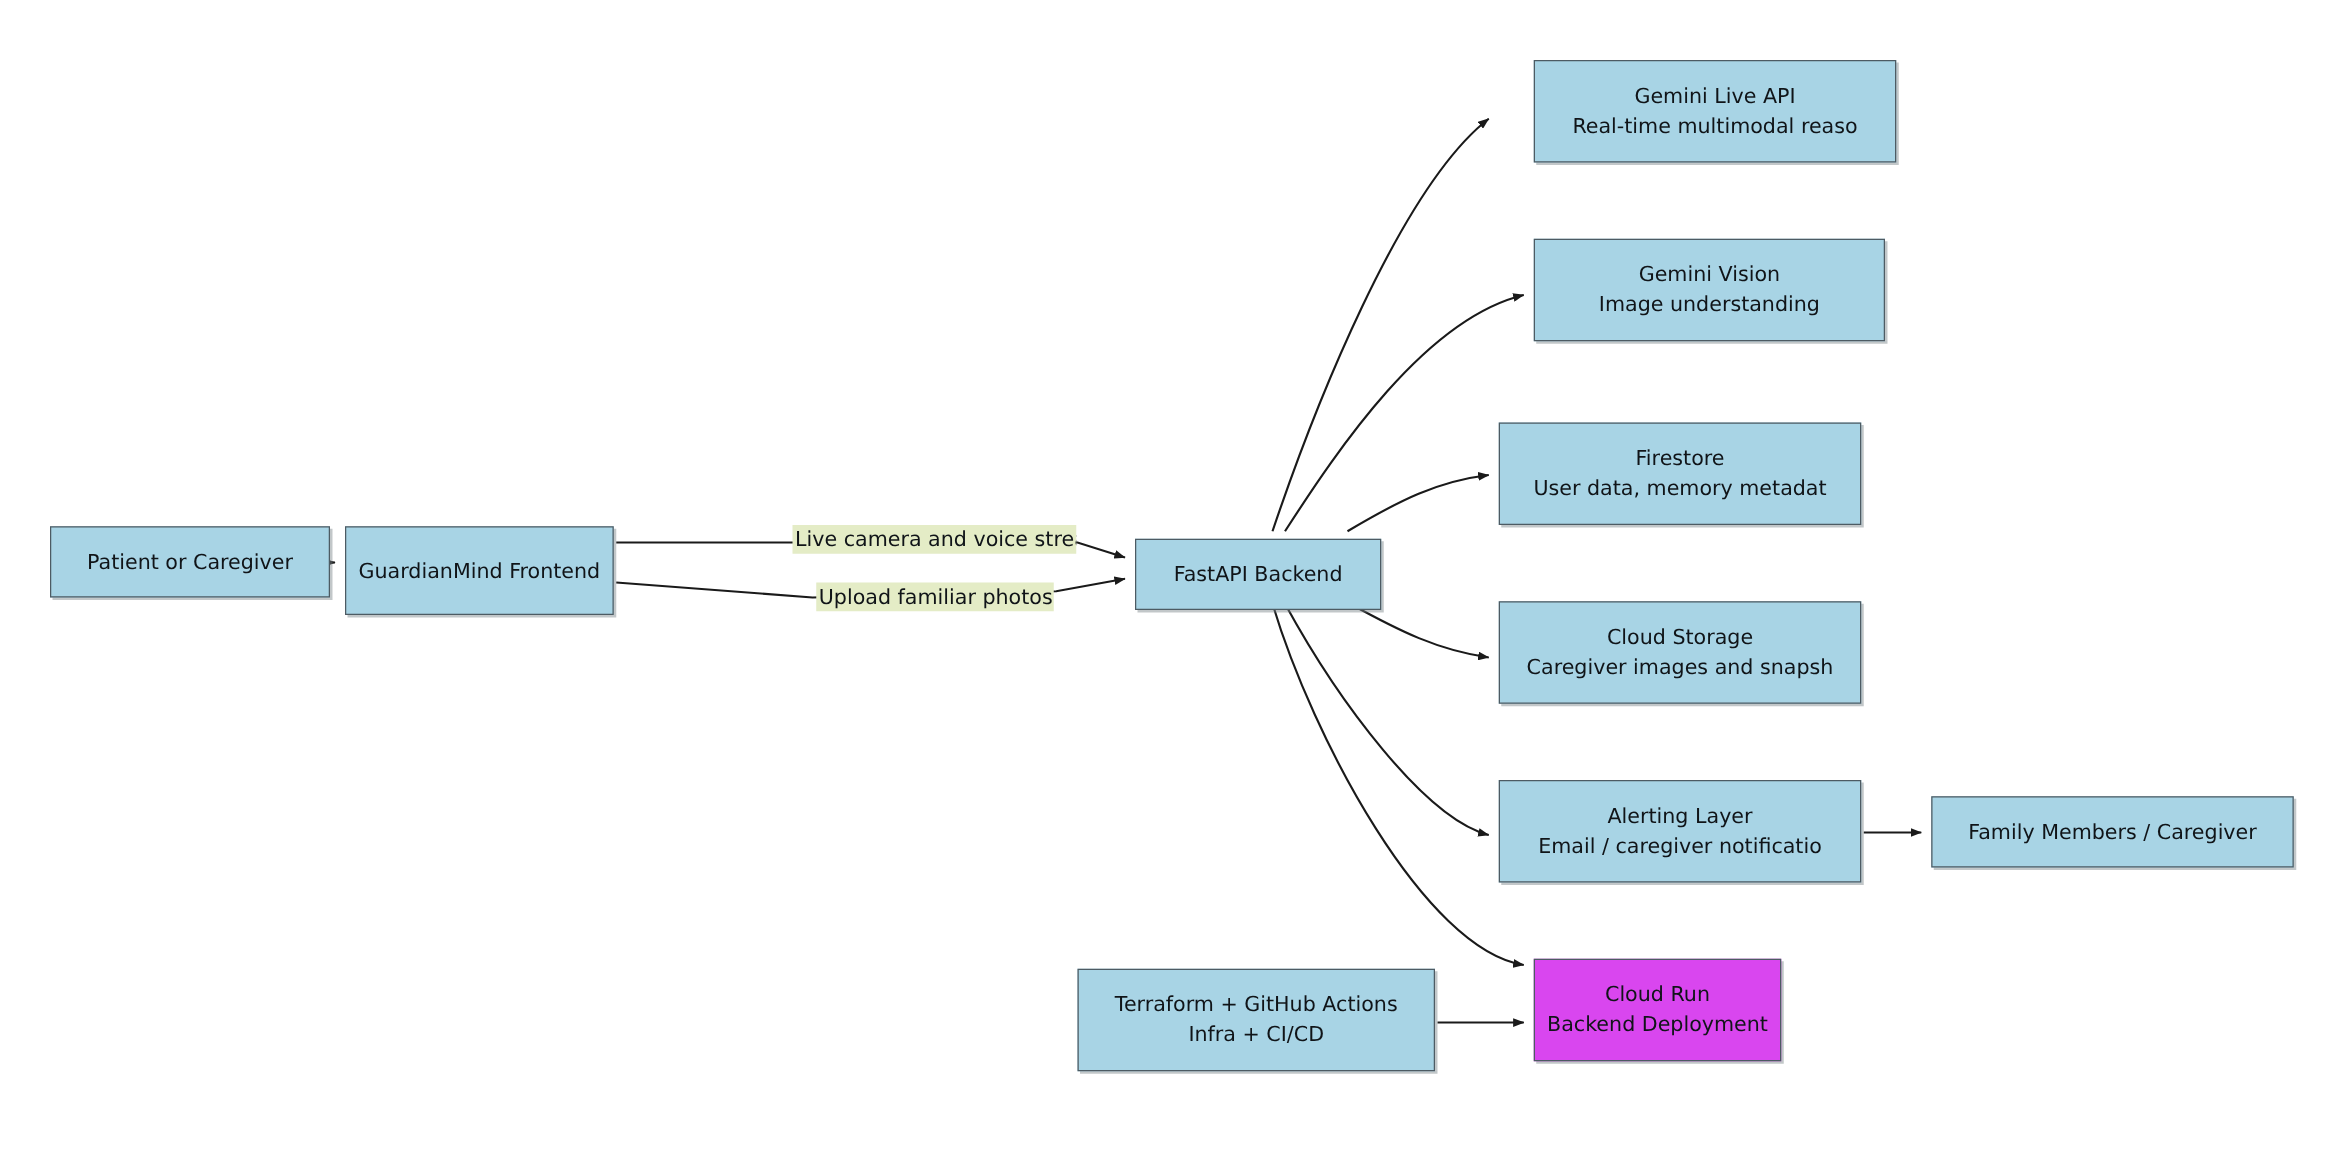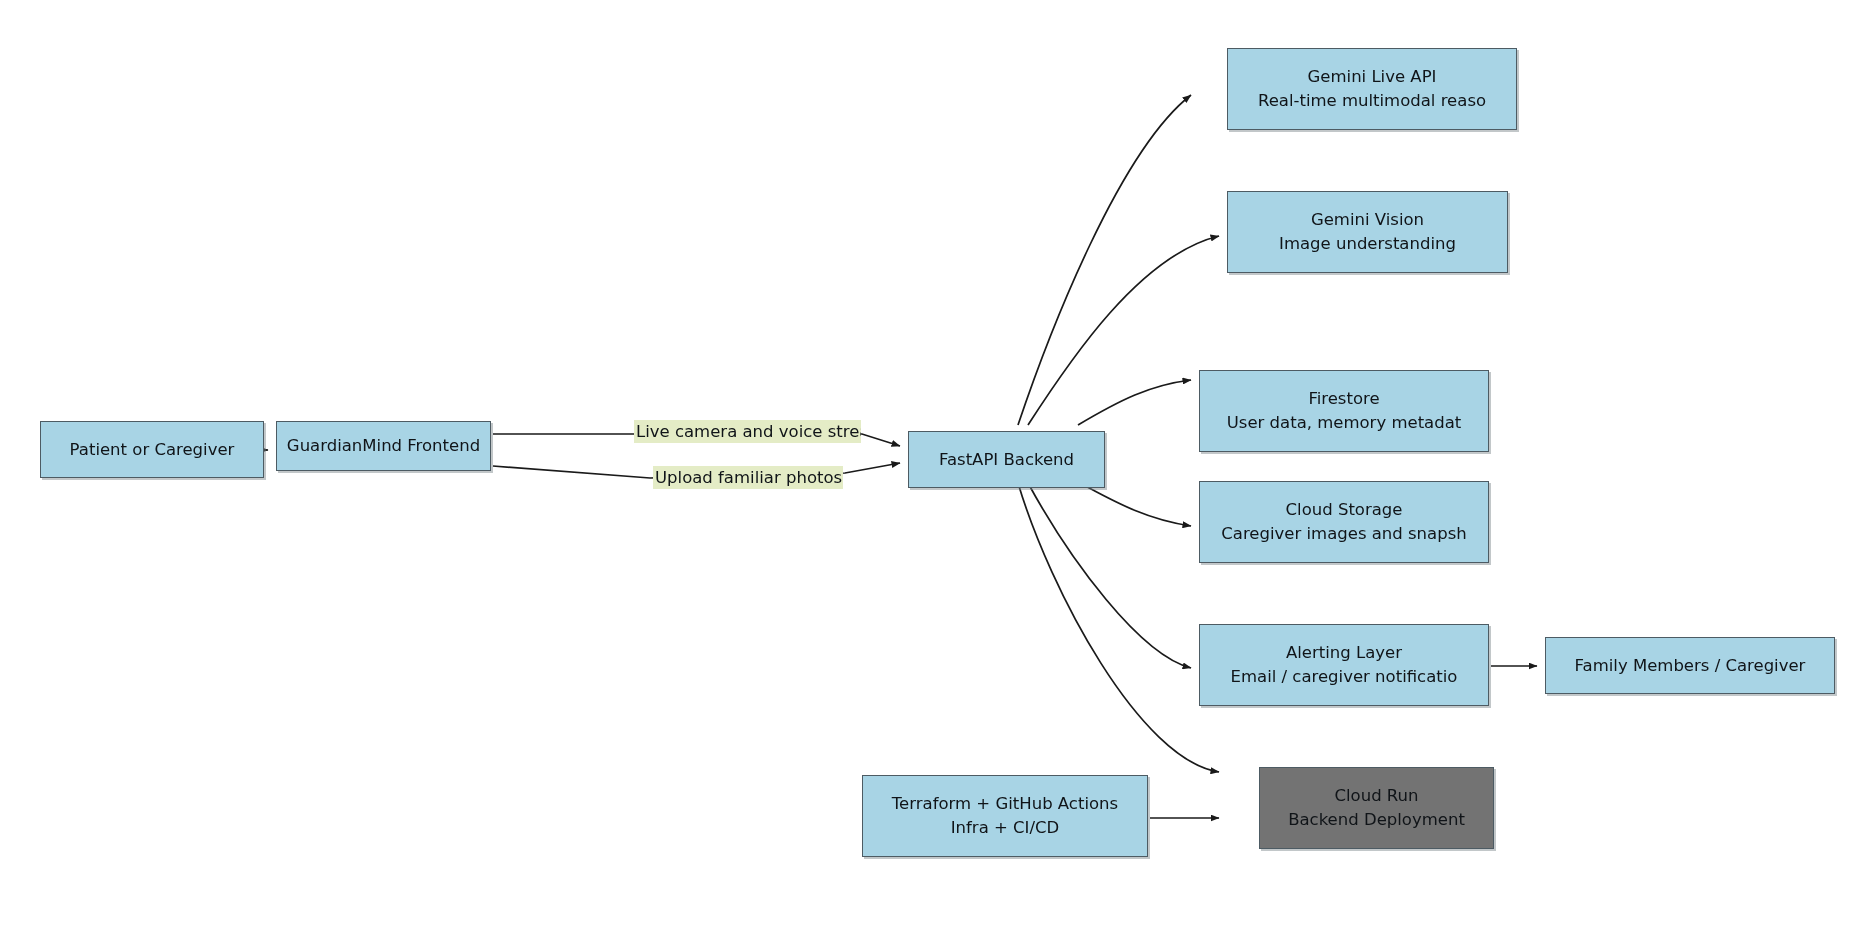--- a/index.html
+++ b/index.html
@@ -85,54 +85,54 @@
         <path d="M 1018 483 C 1050 590 1140 760 1219 772" fill="none" stroke="#1a1a1a" stroke-width="1.7" marker-end="url(#arrowhead)"></path>
         <path d="M 1491 666 L 1537 666" fill="none" stroke="#1a1a1a" stroke-width="1.7" marker-end="url(#arrowhead)"></path>
         <path d="M 1150 818 L 1219 818" fill="none" stroke="#1a1a1a" stroke-width="1.7" marker-end="url(#arrowhead)"></path>
       </g>
   </svg>
 
   <div id="nodes">
       <div class="node single" style="left: 40px; top: 421px; width: 224px; height: 57px; background: rgb(168, 212, 229); border-color: rgb(77, 91, 99);">
         <div class="line1">Patient or Caregiver</div>
       </div>
-      <div class="node single" style="left: 276px; top: 421px; width: 215px; height: 50px; background: rgb(168, 212, 229); border-color: rgb(77, 91, 99);">
+      <div class="node single" style="left: 276px; top: 421px; width: 215px; height: 71px; background: rgb(168, 212, 229); border-color: rgb(77, 91, 99);">
         <div class="line1">GuardianMind Frontend</div>
       </div>
       <div class="node single" style="left: 908px; top: 431px; width: 197px; height: 57px; background: rgb(168, 212, 229); border-color: rgb(77, 91, 99); text-align: right;">
         <div class="line1">FastAPI Backend</div>
       </div>
       <div class="node" style="left: 1199px; top: 48px; width: 290px; height: 82px; background: rgb(168, 212, 229); border-color: rgb(77, 91, 99); margin-left: 28px;">
         <div class="line1">Gemini Live API</div>
         <div class="line2">Real-time multimodal reaso</div>
       </div>
       <div class="node" style="left: 1227px; top: 191px; width: 281px; height: 82px; background: rgb(168, 212, 229); border-color: rgb(77, 91, 99);">
         <div class="line1">Gemini Vision</div>
         <div class="line2">Image understanding</div>
       </div>
-      <div class="node" style="left: 1199px; top: 338px; width: 290px; height: 82px; background: rgb(168, 212, 229); border-color: rgb(77, 91, 99); margin-top: 32px;">
+      <div class="node" style="left: 1199px; top: 338px; width: 290px; height: 82px; background: rgb(168, 212, 229); border-color: rgb(77, 91, 99);">
         <div class="line1">Firestore</div>
         <div class="line2">User data, memory metadat</div>
       </div>
       <div class="node" style="left: 1199px; top: 481px; width: 290px; height: 82px; background: rgb(168, 212, 229); border-color: rgb(77, 91, 99);">
         <div class="line1">Cloud Storage</div>
         <div class="line2">Caregiver images and snapsh</div>
       </div>
       <div class="node" style="left: 1199px; top: 624px; width: 290px; height: 82px; background: rgb(168, 212, 229); border-color: rgb(77, 91, 99);">
         <div class="line1">Alerting Layer</div>
         <div class="line2">Email / caregiver notificatio</div>
       </div>
       <div class="node single" style="left: 1545px; top: 637px; width: 290px; height: 57px; background: rgb(168, 212, 229); border-color: rgb(77, 91, 99);">
         <div class="line1">Family Members / Caregiver</div>
       </div>
       <div class="node" style="left: 862px; top: 775px; width: 286px; height: 82px; background: rgb(168, 212, 229); border-color: rgb(77, 91, 99);">
         <div class="line1">Terraform + GitHub Actions</div>
         <div class="line2">Infra + CI/CD</div>
       </div>
-      <div class="node" style="left: 1227px; top: 767px; width: 235px; height: 82px; background: #737373; border-color: rgb(77, 91, 99); margin-left: 32px;">
+      <div class="node" style="left: 1227px; top: 767px; width: 198px; height: 82px; background: #d946ef; border-color: rgb(77, 91, 99);">
         <div class="line1">Cloud Run</div>
         <div class="line2">Backend Deployment</div>
       </div>
     </div>
   <div id="edge-labels">
       <div class="edge-label" style="left: 634px; top: 420px; width: 227px; height: 23px; background: rgb(228, 236, 198);">Live camera and voice strea</div>
       <div class="edge-label" style="left: 653px; top: 466px; width: 190px; height: 23px; background: rgb(228, 236, 198);">Upload familiar photos</div>
     </div>
 
 </div>

